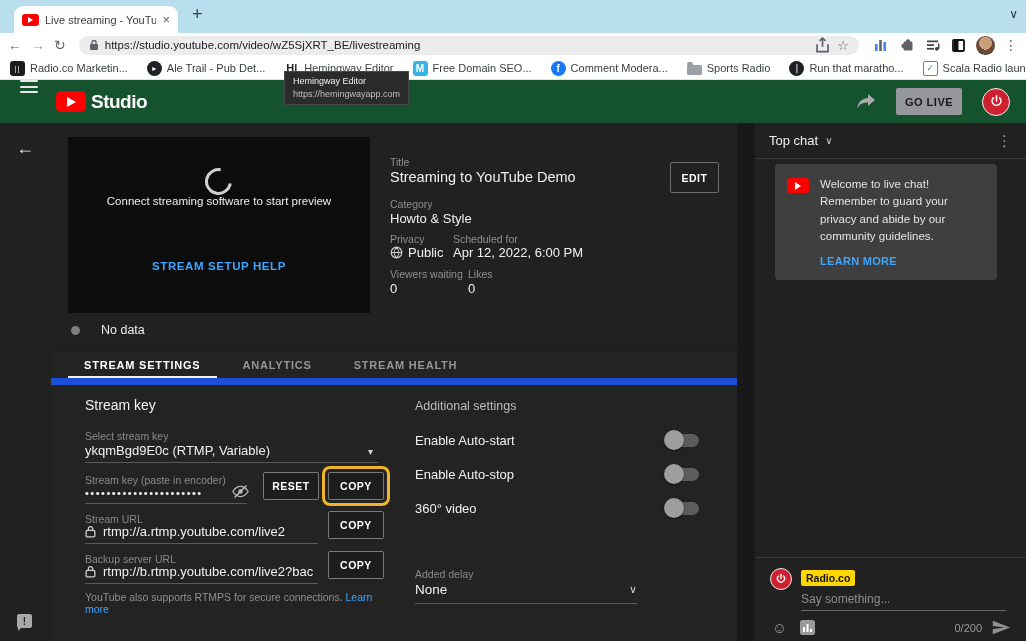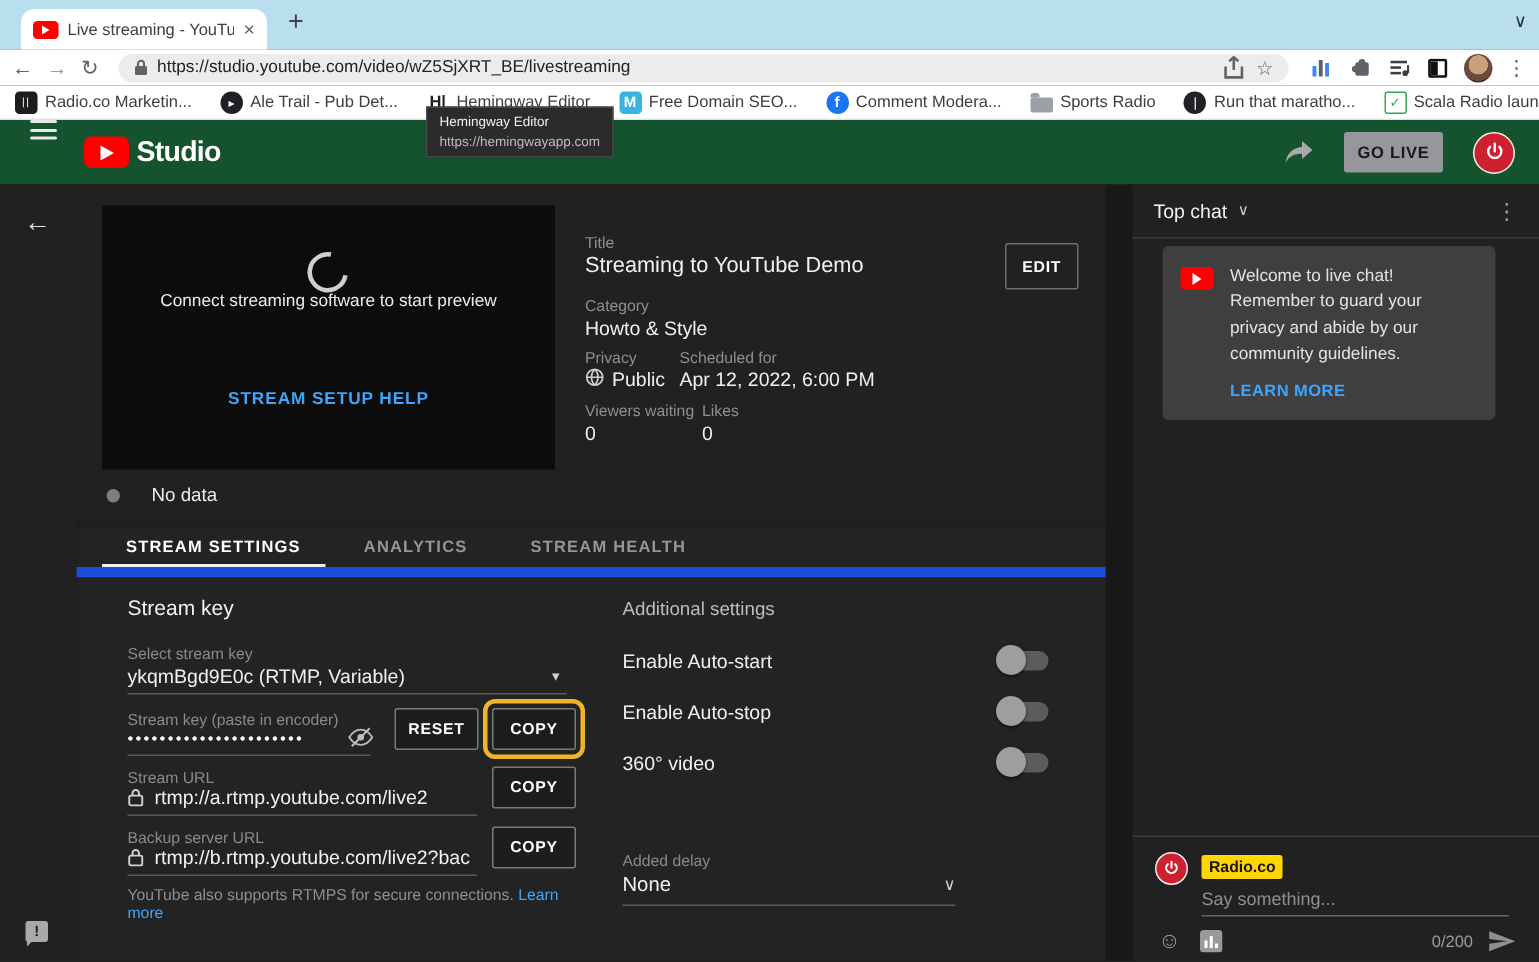--- a/index.html
+++ b/index.html
@@ -90,21 +90,21 @@
   .pv-help{position:absolute;left:0;right:0;top:123px;text-align:center;color:#3ea6ff;
     font-size:11.5px;font-weight:700;letter-spacing:.6px}
 
   .details{position:absolute;left:339px;top:0;right:0;height:190px}
   .dlabel{position:absolute;font-size:10.5px;color:#8f8f8f}
   .dval{position:absolute;font-size:13px;color:#f1f1f1}
   .d-title{font-size:14.5px;font-weight:500}
   .edit-btn{position:absolute;left:280px;top:39px;width:49px;height:31px;border:1px solid #6e6e6e;
     border-radius:2px;color:#fff;font-size:10.5px;font-weight:700;letter-spacing:.5px;
     display:flex;align-items:center;justify-content:center}
-  .priv{display:flex;align-items:flex-start;gap:5px}
+  .priv{display:flex;align-items:center;gap:5px}
 
   .nodata{position:absolute;top:192px;left:0;right:0;height:30px;background:#212121;
     display:flex;align-items:center;gap:21px;padding-left:20px}
   .nd-dot{width:9px;height:9px;border-radius:50%;background:#7e7e7e}
   .nd-label{font-size:12.5px;color:#ececec}
 
   .tabsbar{position:absolute;top:229px;left:0;right:0;height:33px;background:#232323;
     display:flex;align-items:stretch;padding-left:17px;border-bottom:7px solid #1d4ed8}
   .tabitem{padding:0 16px;display:flex;align-items:center;font-size:11px;font-weight:700;
     letter-spacing:.8px;color:#969696;position:relative;margin-right:10px}

